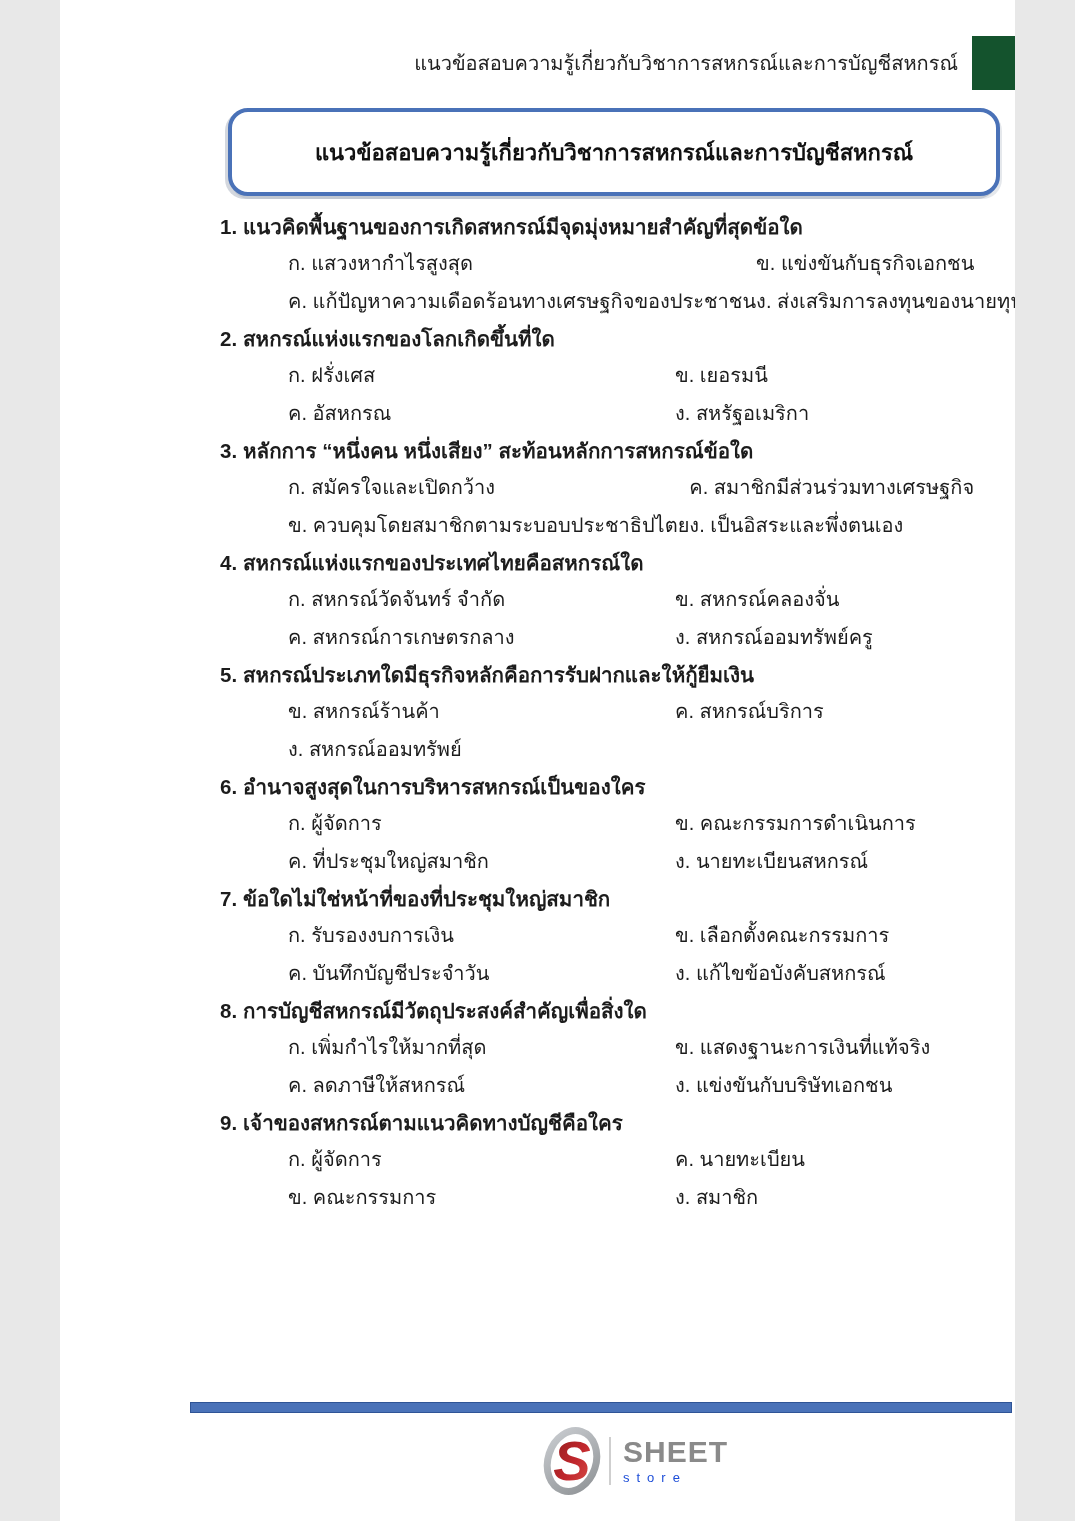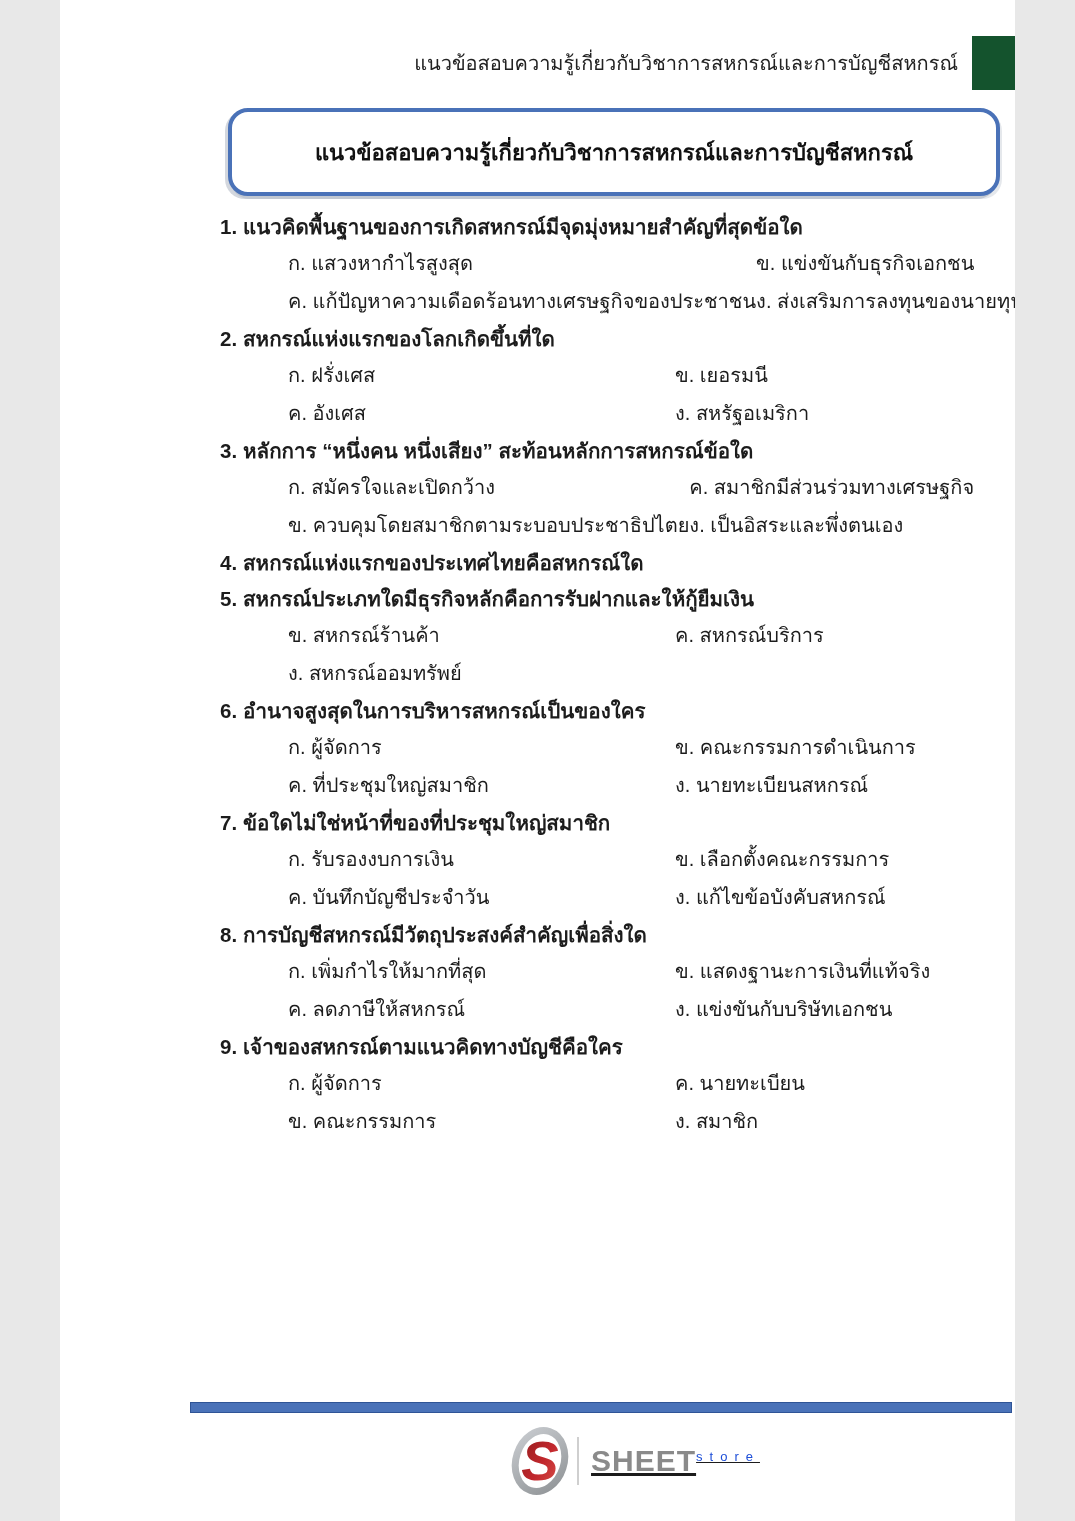--- a/index.html
+++ b/index.html
@@ -30,21 +30,21 @@
   .options.cols-2{grid-template-columns:387px 1fr;}
   .option{font-size:20px;line-height:38px;height:38px;white-space:nowrap;}
   
   .footer-bar{position:absolute;left:130px;top:1402px;width:820px;height:9px;
     background:#4a72b8;border:1px solid #2f5496;}
   .footer-logo{position:absolute;left:0;top:1424px;width:1075px;
     display:flex;justify-content:center;}
   .logo-inner{display:flex;align-items:center;transform:translateX(38px);}
   .logo-mark{width:58px;height:74px;display:block;}
   .logo-divider{width:2px;height:48px;background:#cfcfcf;margin:0 12px 0 8px;}
-  .logo-text{display:flex;flex-direction:row;text-decoration:underline;}
+  .logo-text{display:flex;flex-direction:column;}
   .logo-name{font-weight:bold;font-size:30px;line-height:30px;color:#8a8a8a;letter-spacing:1px;}
   .logo-subtitle{font-size:13px;color:#1d4ed8;letter-spacing:7px;margin-top:3px;}
 </style>
 </head>
 <body>
 
 <div class="page">
 
   <div class="header">
     <div class="header-title">แนวข้อสอบความรู้เกี่ยวกับวิชาการสหกรณ์และการบัญชีสหกรณ์</div>
@@ -70,41 +70,47 @@
         </div>
     </div>
 
     <div class="question">
       <div class="q-line">
         <span class="q-num">2.</span><span>สหกรณ์แห่งแรกของโลกเกิดขึ้นที่ใด</span>
       </div>
       <div class="options cols-2">
           <div class="option">ก. ฝรั่งเศส</div>
           <div class="option">ข. เยอรมนี</div>
-          <div class="option">ค. อังเศส</div>
+          <div class="option">ค. อัสหกรณ</div>
           <div class="option">ง. สหรัฐอเมริกา</div>
         </div>
     </div>
 
     <div class="question">
       <div class="q-line">
         <span class="q-num">3.</span><span>หลักการ “หนึ่งคน หนึ่งเสียง” สะท้อนหลักการสหกรณ์ข้อใด</span>
       </div>
       <div class="options cols-1">
           <div class="option">ก. สมัครใจและเปิดกว้าง</div>
           <div class="option">ค. สมาชิกมีส่วนร่วมทางเศรษฐกิจ</div>
           <div class="option">ข. ควบคุมโดยสมาชิกตามระบอบประชาธิปไตย</div>
           <div class="option">ง. เป็นอิสระและพึ่งตนเอง</div>
         </div>
     </div>
 
     <div class="question">
       <div class="q-line">
         <span class="q-num">4.</span><span>สหกรณ์แห่งแรกของประเทศไทยคือสหกรณ์ใด</span>
       </div>
+      <div class="options cols-2">
+          <div class="option">ก. สหกรณ์วัดจันทร์ จำกัด</div>
+          <div class="option">ข. สหกรณ์คลองจั่น</div>
+          <div class="option">ค. สหกรณ์การเกษตรกลาง</div>
+          <div class="option">ง. สหกรณ์ออมทรัพย์ครู</div>
+        </div>
     </div>
 
     <div class="question">
       <div class="q-line">
         <span class="q-num">5.</span><span>สหกรณ์ประเภทใดมีธุรกิจหลักคือการรับฝากและให้กู้ยืมเงิน</span>
       </div>
       <div class="options cols-2">
           <div class="option">ข. สหกรณ์ร้านค้า</div>
           <div class="option">ค. สหกรณ์บริการ</div>
           <div class="option">ง. สหกรณ์ออมทรัพย์</div>

